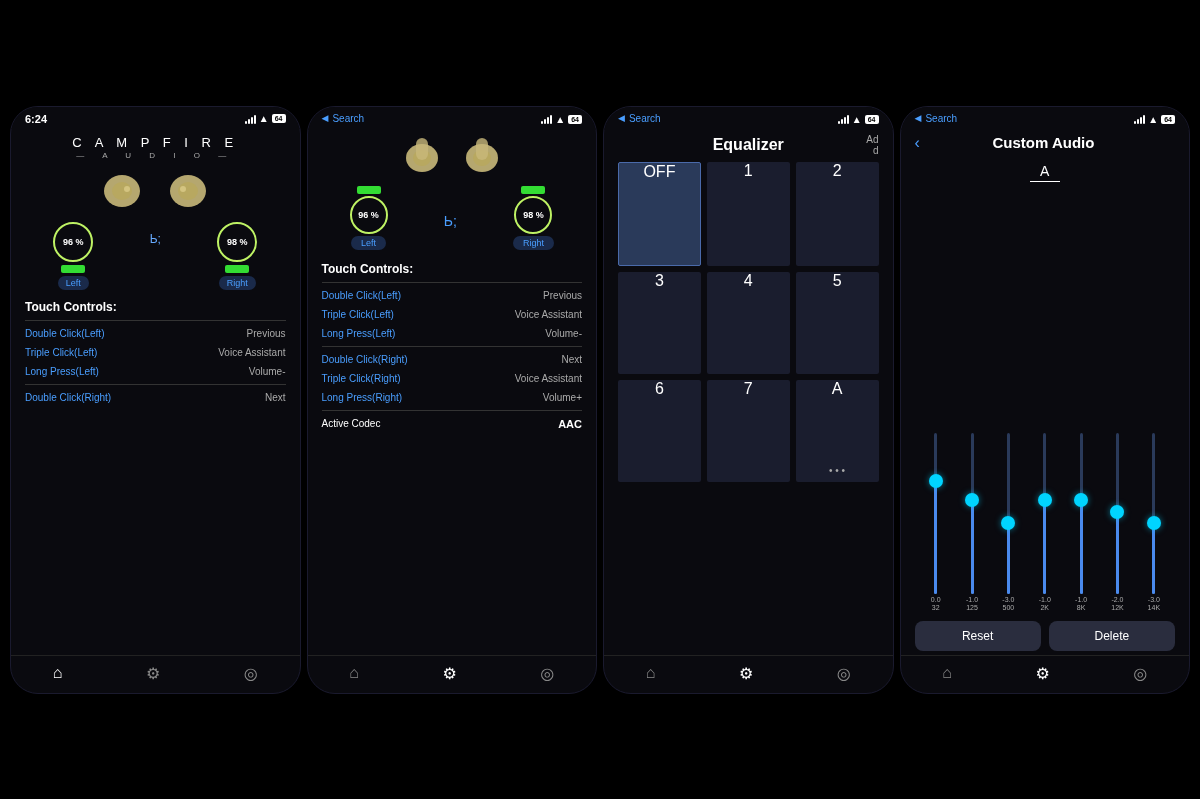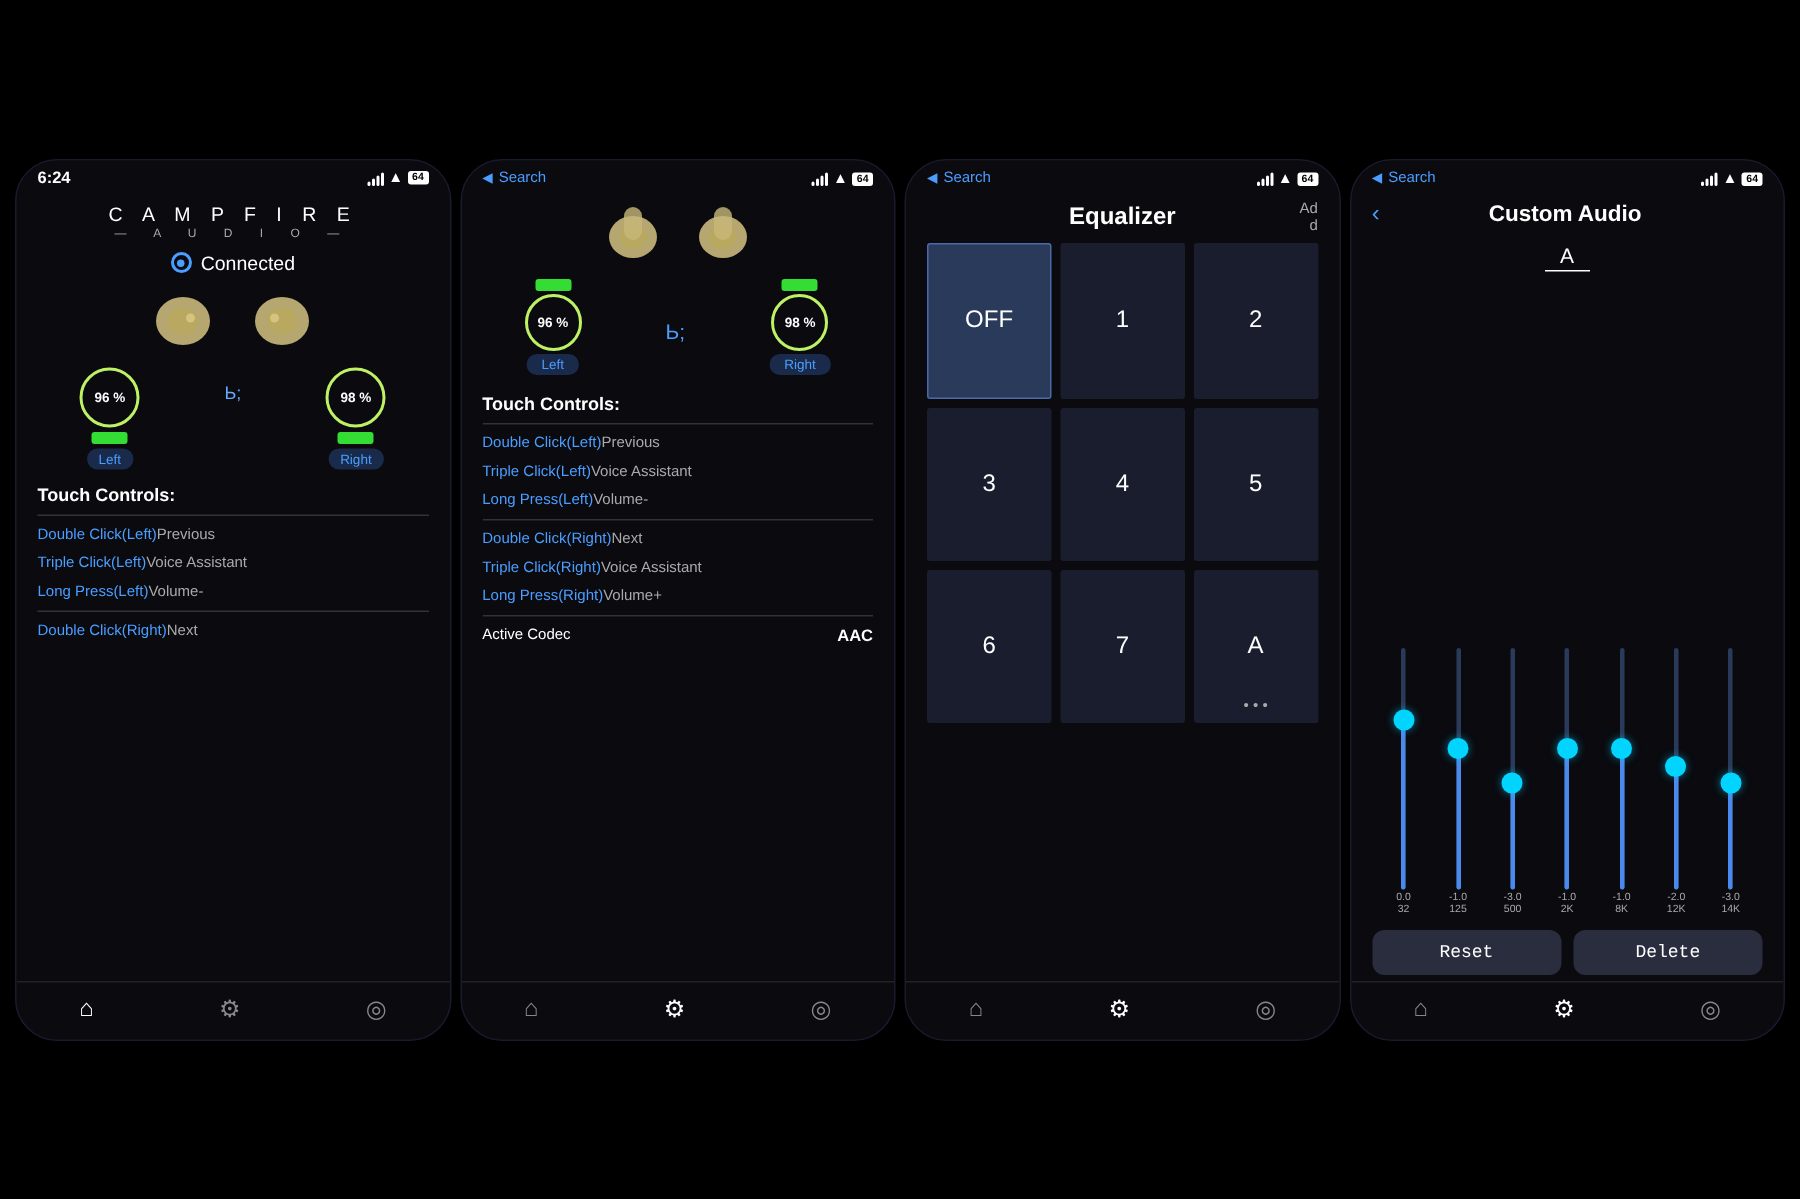--- a/index.html
+++ b/index.html
@@ -183,20 +183,21 @@
       font-weight: 700;
       margin: 6px 0 3px;
     }
     .divider {
       height: 1px;
       background: #333;
       margin: 3px 0;
     }
     .control-row {
       display: flex;
+      justify-content: space-between;
       align-items: center;
       padding: 4px 0;
     }
     .control-action {
       color: #4a9eff;
       font-size: 10px;
     }
     .control-value {
       color: #aaa;
       font-size: 10px;
@@ -271,21 +272,21 @@
     .eq-grid {
       display: grid;
       grid-template-columns: repeat(3, 1fr);
       gap: 6px;
       flex: 1;
     }
     .eq-btn {
       background: #1a1d2e;
       border-radius: 2px;
       display: flex;
-      align-items: center;
+      align-items: flex-start;
       justify-content: center;
       color: #fff;
       font-size: 16px;
       font-weight: 500;
       cursor: pointer;
       position: relative;
     }
     .eq-btn.active {
       background: #2a3a5a;
       border: 1.5px solid #4a6aaa;
@@ -355,21 +356,20 @@
       font-size: 7px;
       text-align: center;
       margin-top: 2px;
       line-height: 1.2;
     }
     .slider-actions {
       display: flex;
       gap: 8px;
       justify-content: space-between;
       margin: 8px 0 4px;
-      font-family: Liberation Mono, monospace;
     }
     .action-btn {
       flex: 1;
       background: #2a2d3e;
       border-radius: 8px;
       padding: 8px 0;
       text-align: center;
       color: #fff;
       font-size: 12px;
       cursor: pointer;
@@ -402,26 +402,20 @@
           <div class="signal-bar" style="height:9px"></div>
         </div>
         <span class="wifi-icon">▲</span>
         <span class="battery-badge">64</span>
       </div>
     </div>
     <div class="screen-content">
       <div class="brand-logo">
         <div class="brand-text">C A M P F I R E</div>
         <div class="brand-sub">— A U D I O —</div>
-      </div>
-      <div class="connected-row">
-        <div class="connected-dot">
-          <div class="connected-dot-inner"></div>
-        </div>
-        <span class="connected-label">Connected</span>
       </div>
       <div class="earbuds-row">
         <svg width="46" height="42" viewBox="0 0 46 42">
           <ellipse cx="23" cy="21" rx="18" ry="16" fill="#c8b87a" opacity="0.9"></ellipse>
           <ellipse cx="23" cy="21" rx="10" ry="9" fill="#b8a860"></ellipse>
           <circle cx="28" cy="19" r="3" fill="#d4c480"></circle>
         </svg>
         <svg width="46" height="42" viewBox="0 0 46 42">
           <ellipse cx="23" cy="21" rx="18" ry="16" fill="#c8b87a" opacity="0.9"></ellipse>
           <ellipse cx="23" cy="21" rx="10" ry="9" fill="#b8a860"></ellipse>

